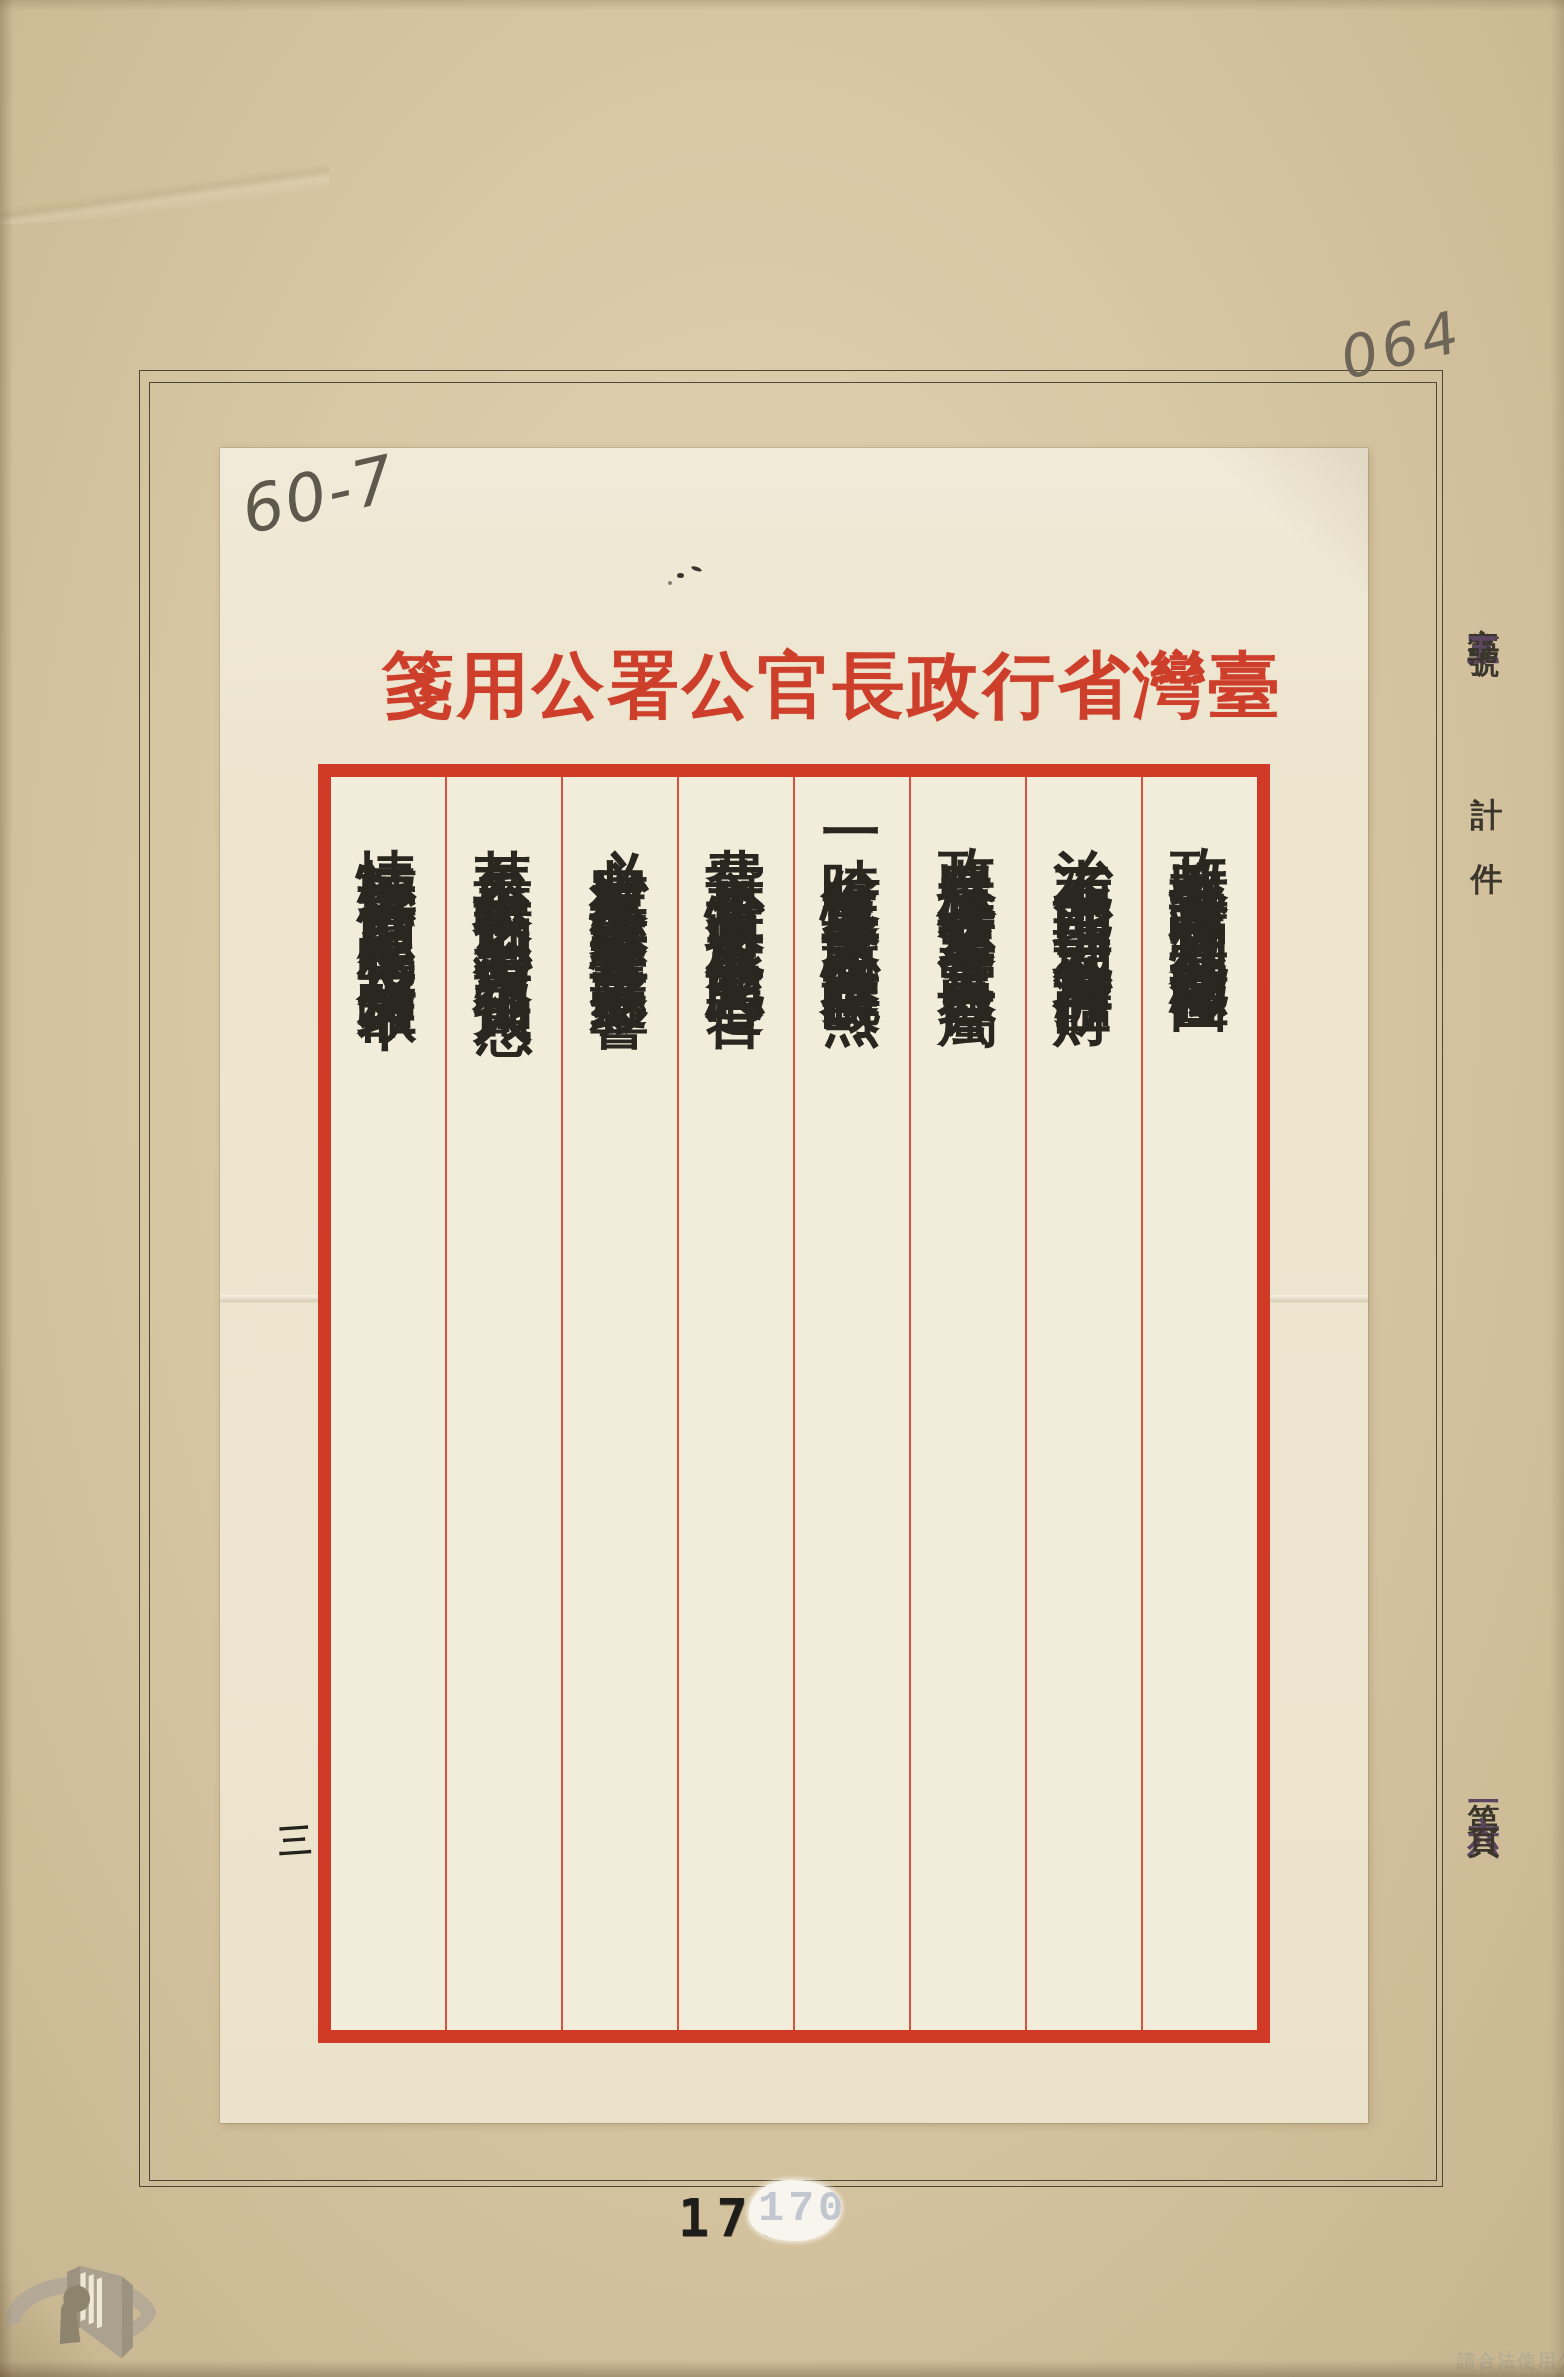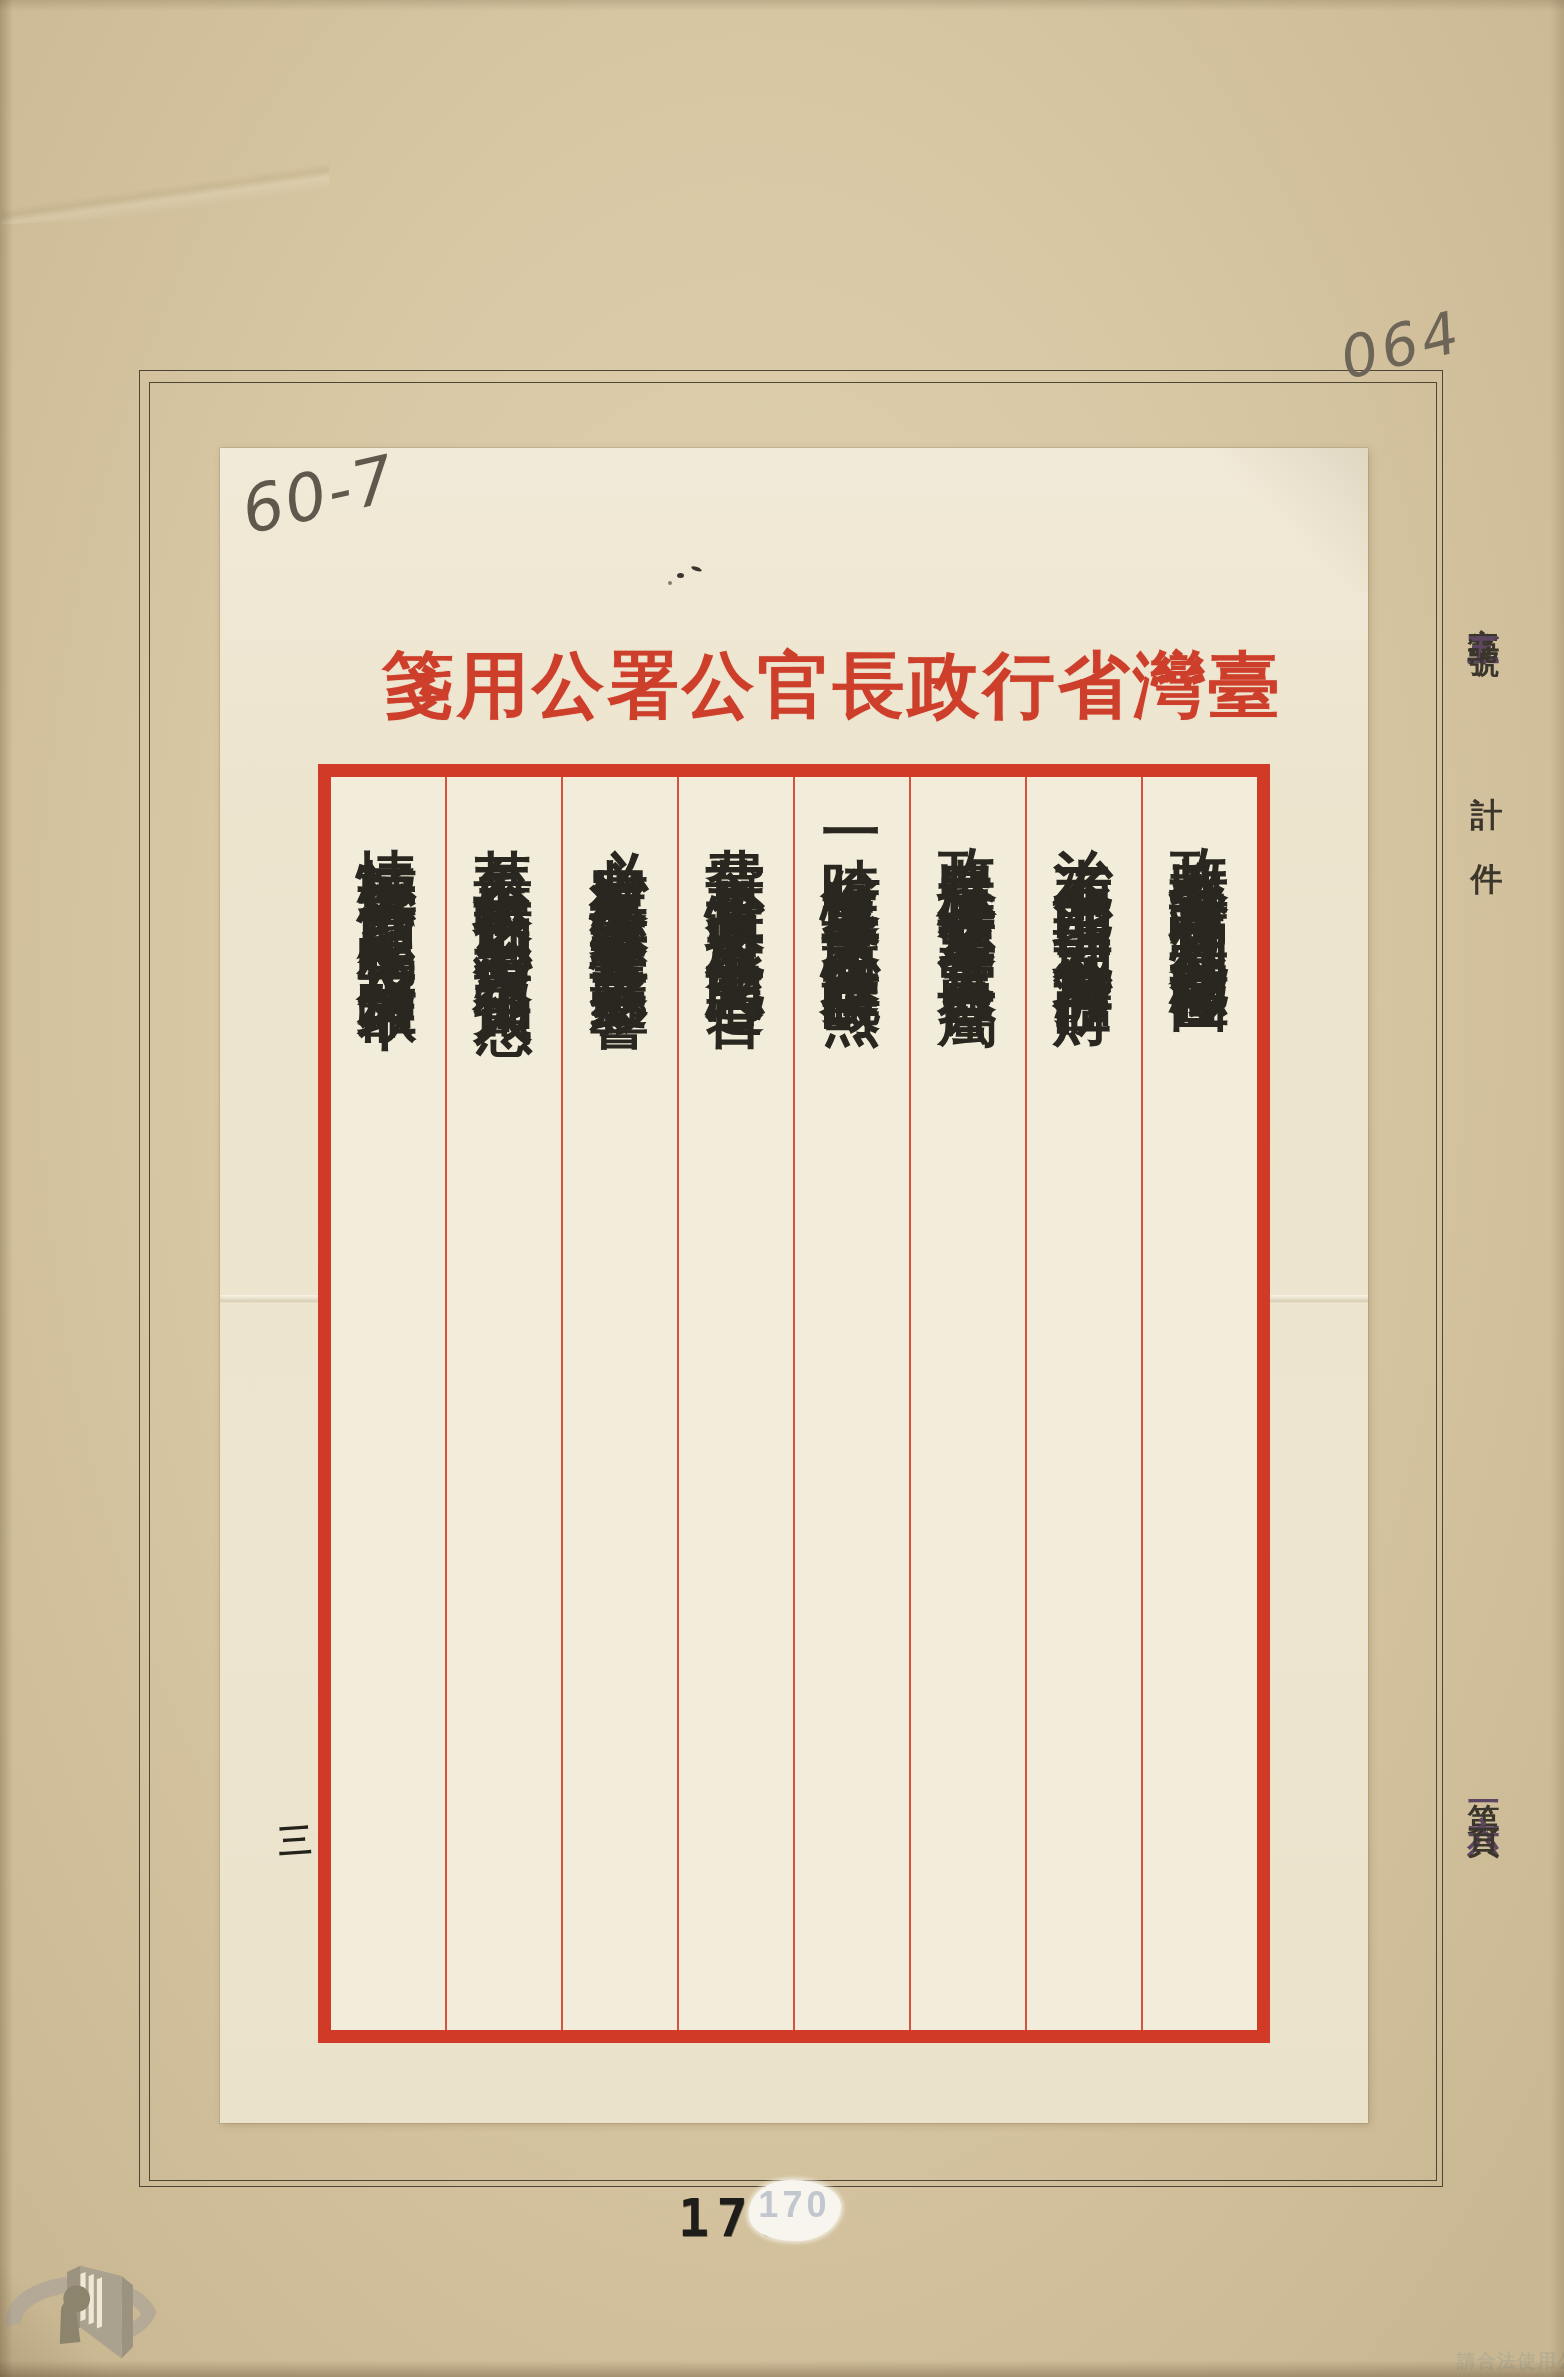--- a/index.html
+++ b/index.html
@@ -73,21 +73,21 @@
   .manuscript-ink{color:#5c4662;}
 
   
   #page-stamp{position:absolute;left:678px;top:2188px;
     font-family:"DejaVu Sans Mono",monospace;font-weight:bold;font-size:52px;
     color:#1f1d19;letter-spacing:7.2px;text-shadow:0.5px 0.5px 0.5px rgba(31,29,25,.5);}
   #correction-patch{position:absolute;left:749px;top:2180px;width:92px;height:61px;
     background:#f7f5ee;border-radius:46% 54% 50% 50%/55% 45% 58% 42%;
     box-shadow:0 0 4.1px 2.1px rgba(247,245,238,.8);overflow:hidden;}
   #concealed-number{position:absolute;left:9.3px;top:4.1px;
-    font-family:Liberation Sans, sans-serif;font-weight:bold;font-size:36px;
+    font-family:Liberation Mono, monospace;font-weight:bold;font-size:43px;
     color:#98a0b6;opacity:.55;letter-spacing:4.1px;text-align:right;}
 
   
   #archives-logo{position:absolute;left:3.1px;top:2236px;}
 
   
   #usage-watermark{position:absolute;left:1457px;top:2348px;font-size:18.6px;
     color:#b7ae92;letter-spacing:1.5px;white-space:nowrap;font-weight:bold;}
 </style>
 </head>

